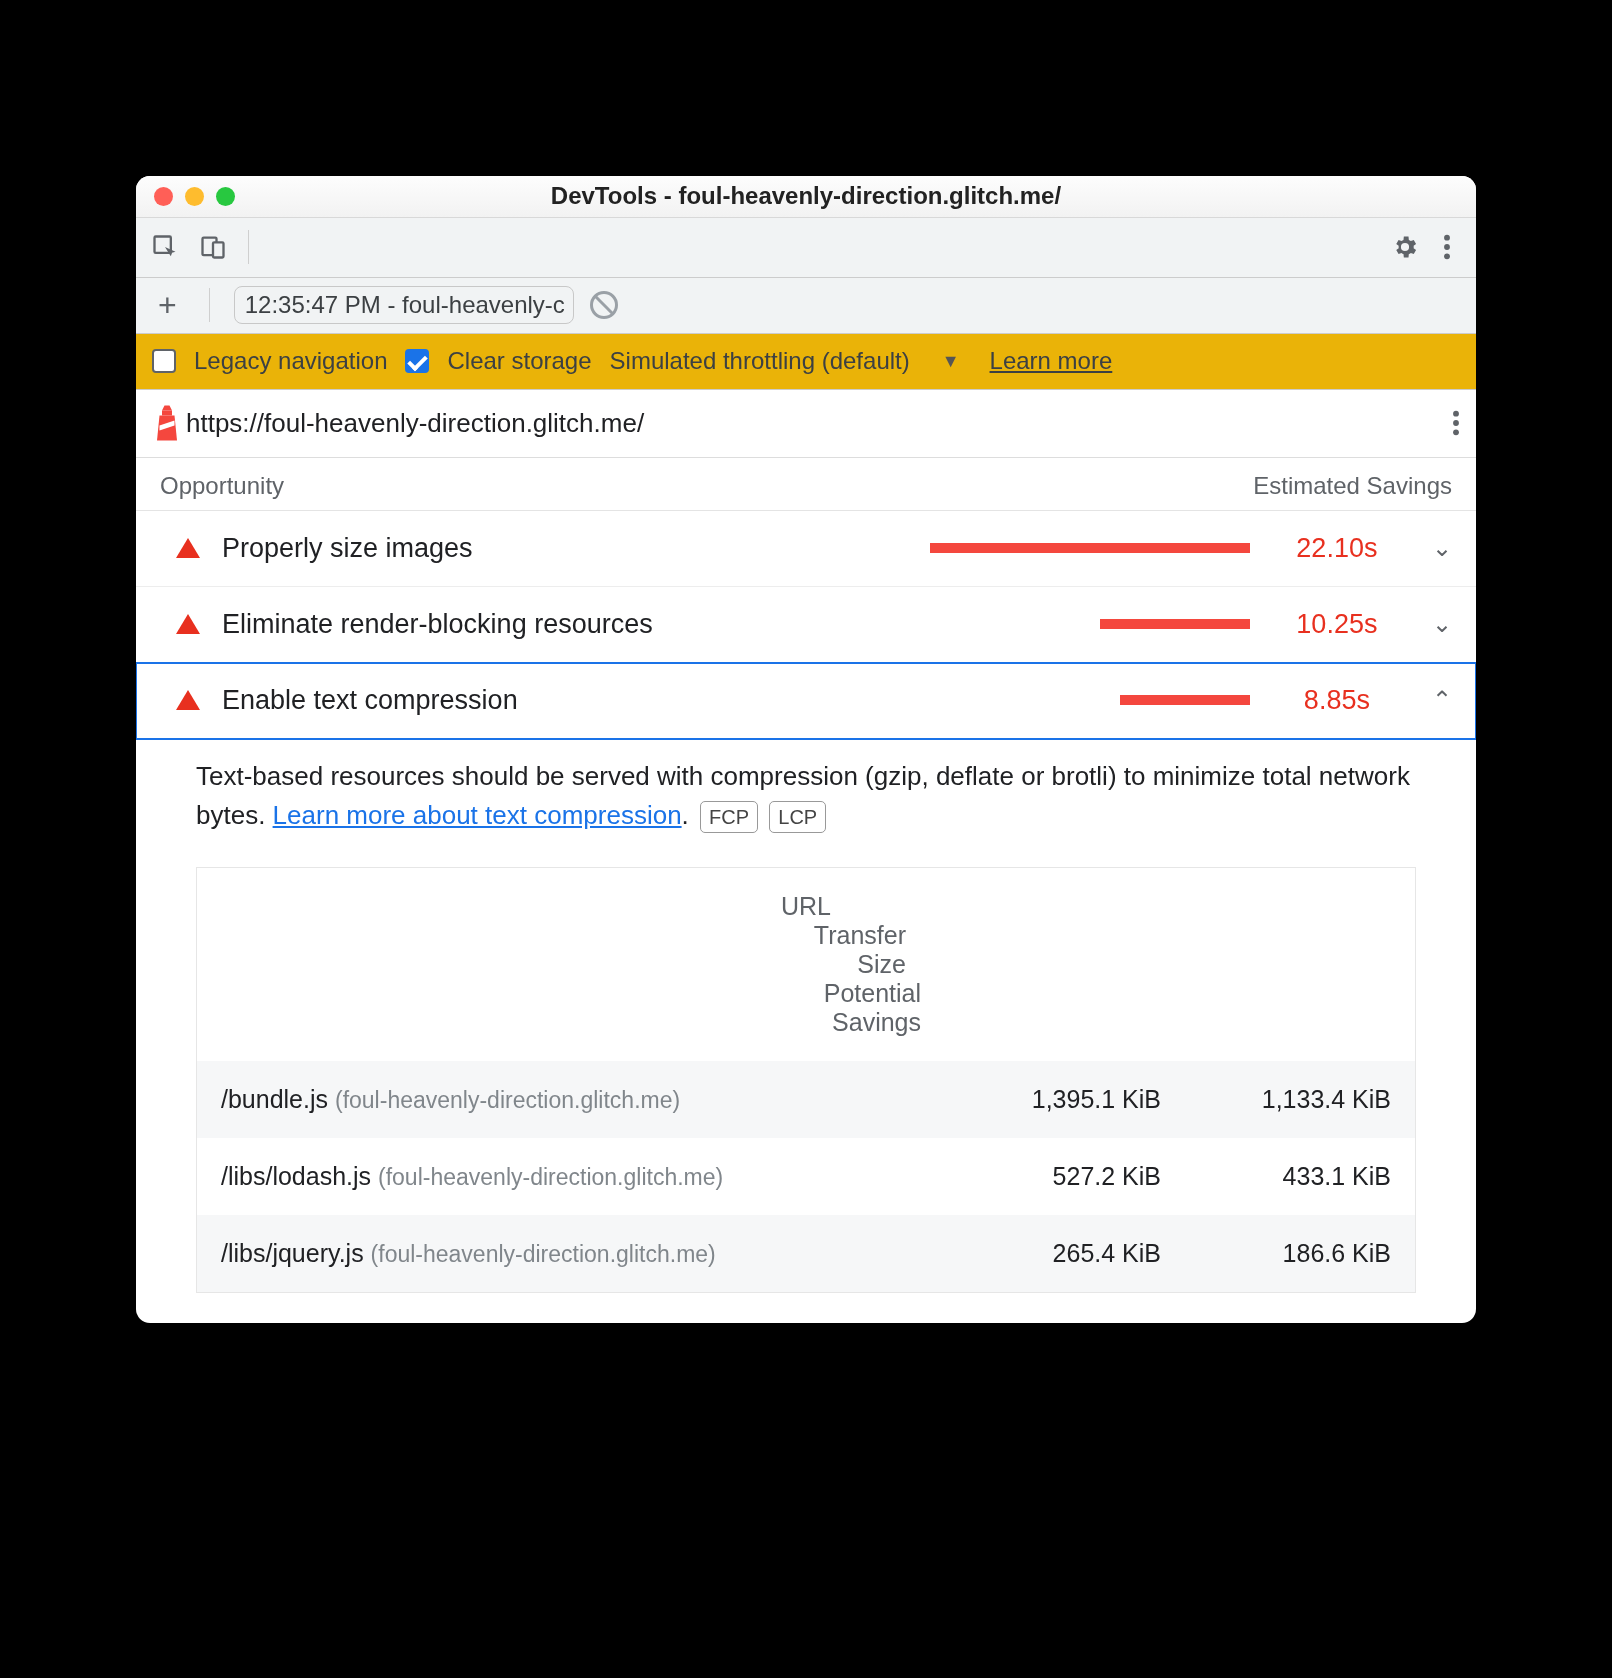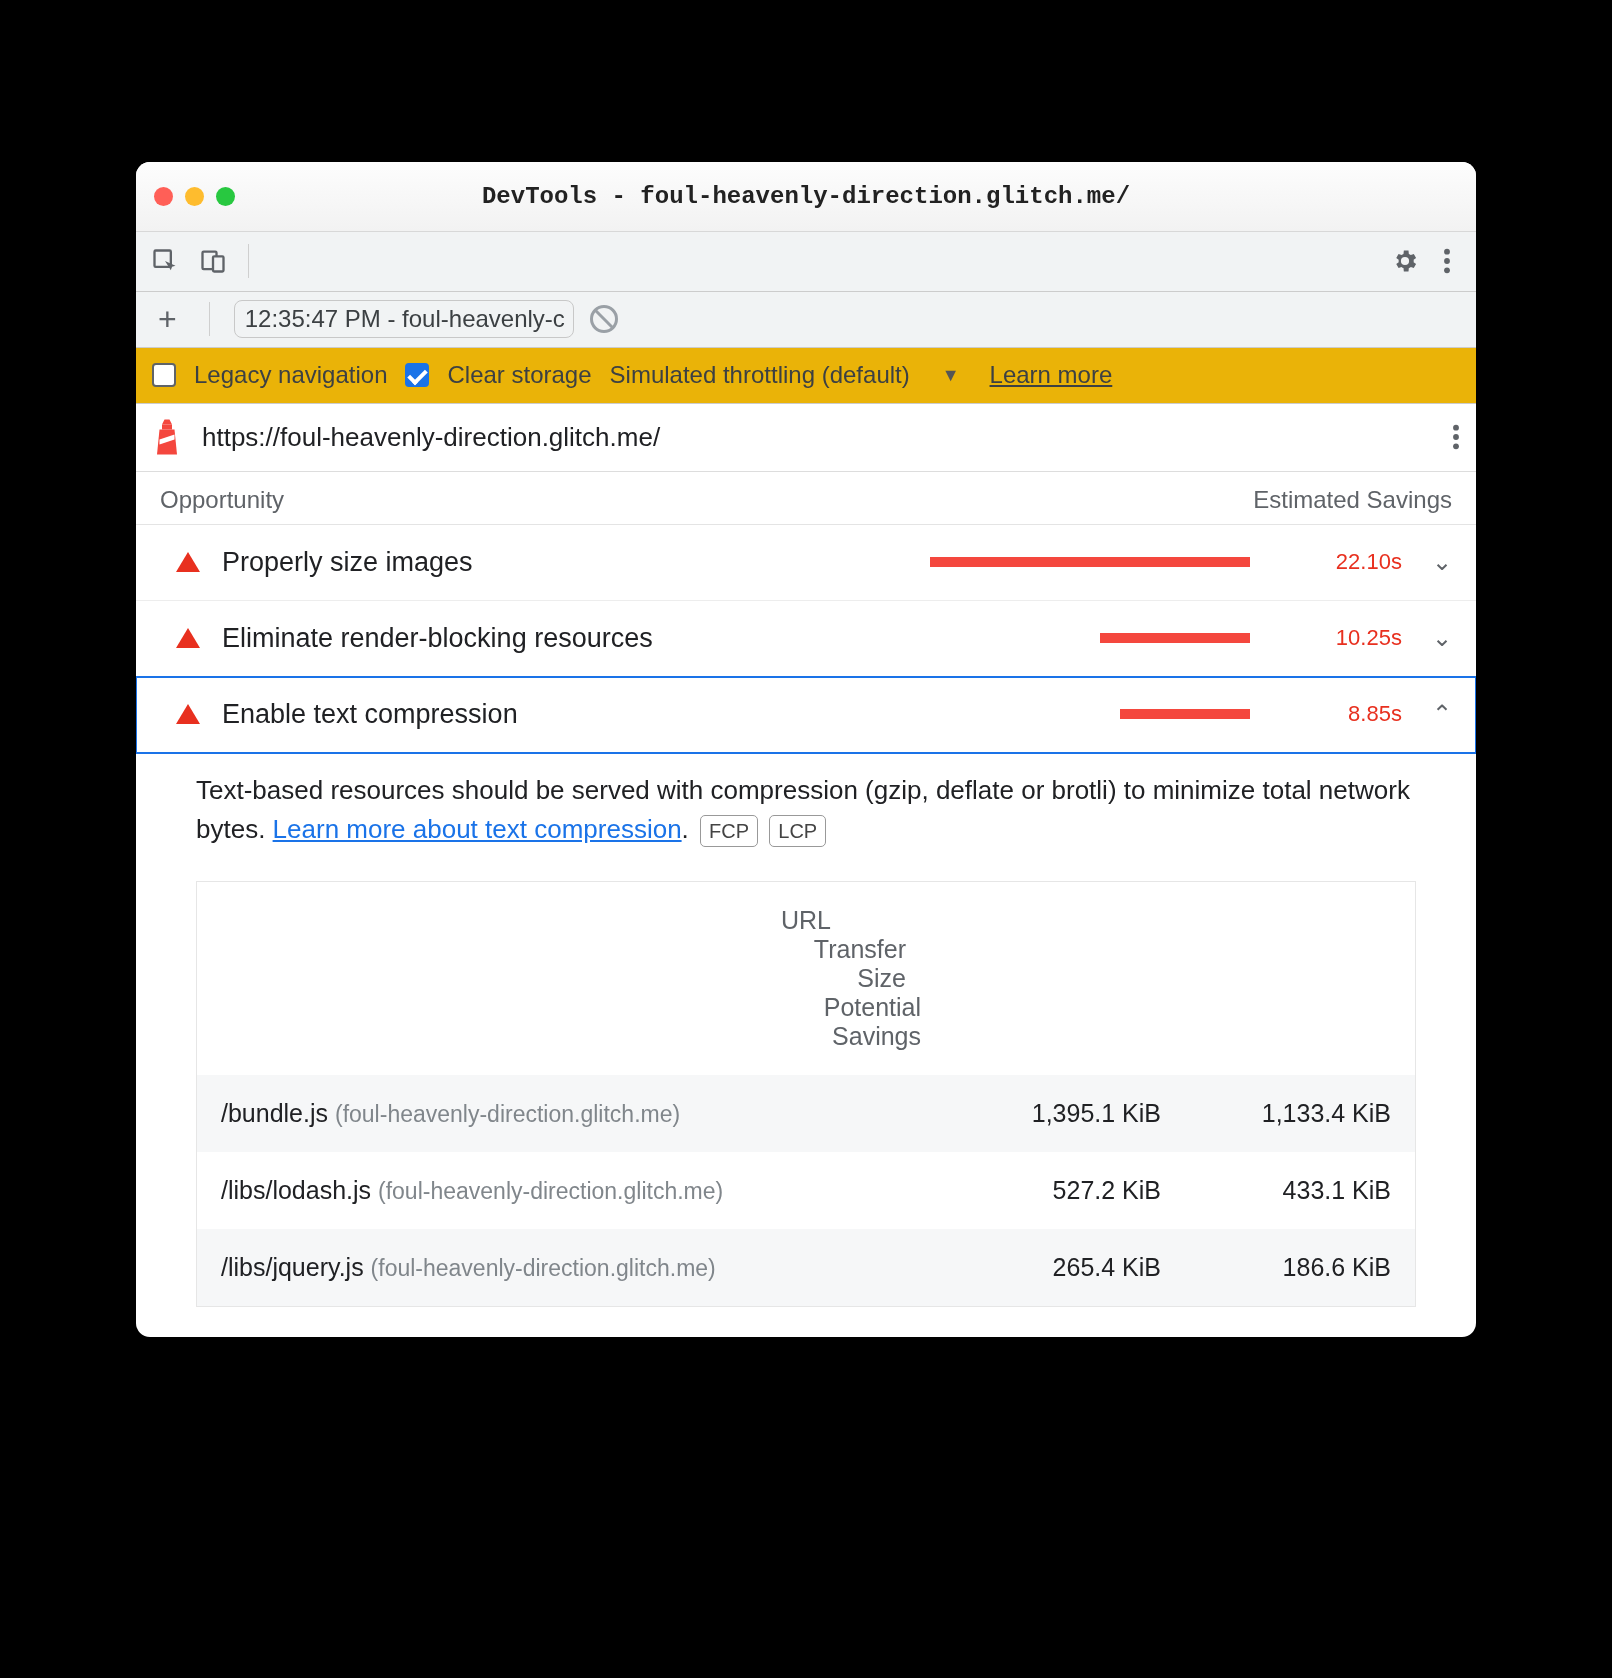--- a/index.html
+++ b/index.html
@@ -14,28 +14,27 @@
   }
   .window {
     width: 1340px;
     background: #fff;
     border-radius: 14px;
     box-shadow: 0 30px 80px rgba(0,0,0,.6);
     overflow: hidden;
     margin-top:-180px;
   }
   .titlebar {
-    height: 70px;
+    height: 42px;
     background: linear-gradient(#fdfdfd,#f2f2f2);
     border-bottom: 1px solid #d8d8d8;
     display: flex;
     align-items: center;
     padding: 0 18px;
     position: relative;
-    font-family: Liberation Mono, monospace;
   }
   .traffic { display:flex; gap:12px; }
   .light { width:19px; height:19px; border-radius:50%; }
   .red{background:#ff5f57;} .yel{background:#febc2e;} .grn{background:#28c840;}
   .titlebar-title{
     position:absolute; left:0; right:0; text-align:center;
     font-size:24px; font-weight:600; color:#222;
   }
   .toolbar{
     height:60px; display:flex; align-items:center;
@@ -74,42 +73,42 @@
     height:56px; background:#eab308; border-bottom:1px solid #ccc;
     display:flex; align-items:center; padding:0 16px; gap:18px; font-size:24px; color:#3c4043;
   }
   .chk{width:24px;height:24px;border:2px solid #5f6368;border-radius:4px; background:#fff;}
   .chk.checked{background:#1a73e8;border-color:#1a73e8; position:relative;}
   .chk.checked::after{content:"";position:absolute;left:5px;top:1px;width:7px;height:14px;
     border:solid #fff; border-width:0 4px 4px 0; transform:rotate(45deg);}
   .link{color:#3c4043; text-decoration:underline;}
   .urlbar{
     height:68px; border-bottom:1px solid #ddd; display:flex; align-items:center;
-    padding:0 16px; gap:20px; font-size:26px; color:#202124;
+    padding:0 16px; gap:4px; font-size:26px; color:#202124;
   }
   .lh-icon{width:30px;}
   .urlbar .menu{margin-left:auto; color:#5f6368; font-size:30px; cursor:pointer;}
 
   .report{padding:0 0 30px 0;}
   .sec-head{
     display:flex; justify-content:space-between;
     padding:14px 24px 10px 24px; color:#5f6368; font-size:24px;
     border-bottom:1px solid #e4e4e4;
   }
   .opp{
     display:flex; align-items:center; padding:22px 16px;
     border-bottom:1px solid #ededed; gap:22px;
   }
   .opp.selected{outline:2px solid #1a73e8; outline-offset:-1px;}
   .tri{width:0;height:0;border-left:12px solid transparent;border-right:12px solid transparent;
     border-bottom:20px solid #e8301f; margin-left:24px;}
   .opp-label{font-size:27px; color:#202124; flex:0 0 auto;}
   .bar-wrap{flex:1 1 auto; display:flex; justify-content:flex-end;}
   .bar{height:10px; background:#f4473e;}
-  .savings{width:130px; text-align:right; font-size:22px; color:#e8301f;}
+  .savings{width:130px; text-align:center; font-size:27px; color:#e8301f;}
   .chev{color:#5f6368; font-size:24px; padding:0 8px;}
 
   .desc{padding:18px 60px 10px 60px; font-size:26px; color:#202124; line-height:1.5;}
   .desc a{color:#1a73e8;}
   .badge{display:inline-block; border:1.5px solid #999; border-radius:5px; padding:0 8px;
     font-size:20px; color:#444; margin-left:4px;}
 
   .tbl{margin:22px 60px 0 60px; border:1px solid #e6e6e6;}
   .tbl-row{display:flex; padding:24px 24px; font-size:25px; color:#202124; align-items:center;}
   .tbl-row.head{color:#5f6368;flex-direction:column;}

